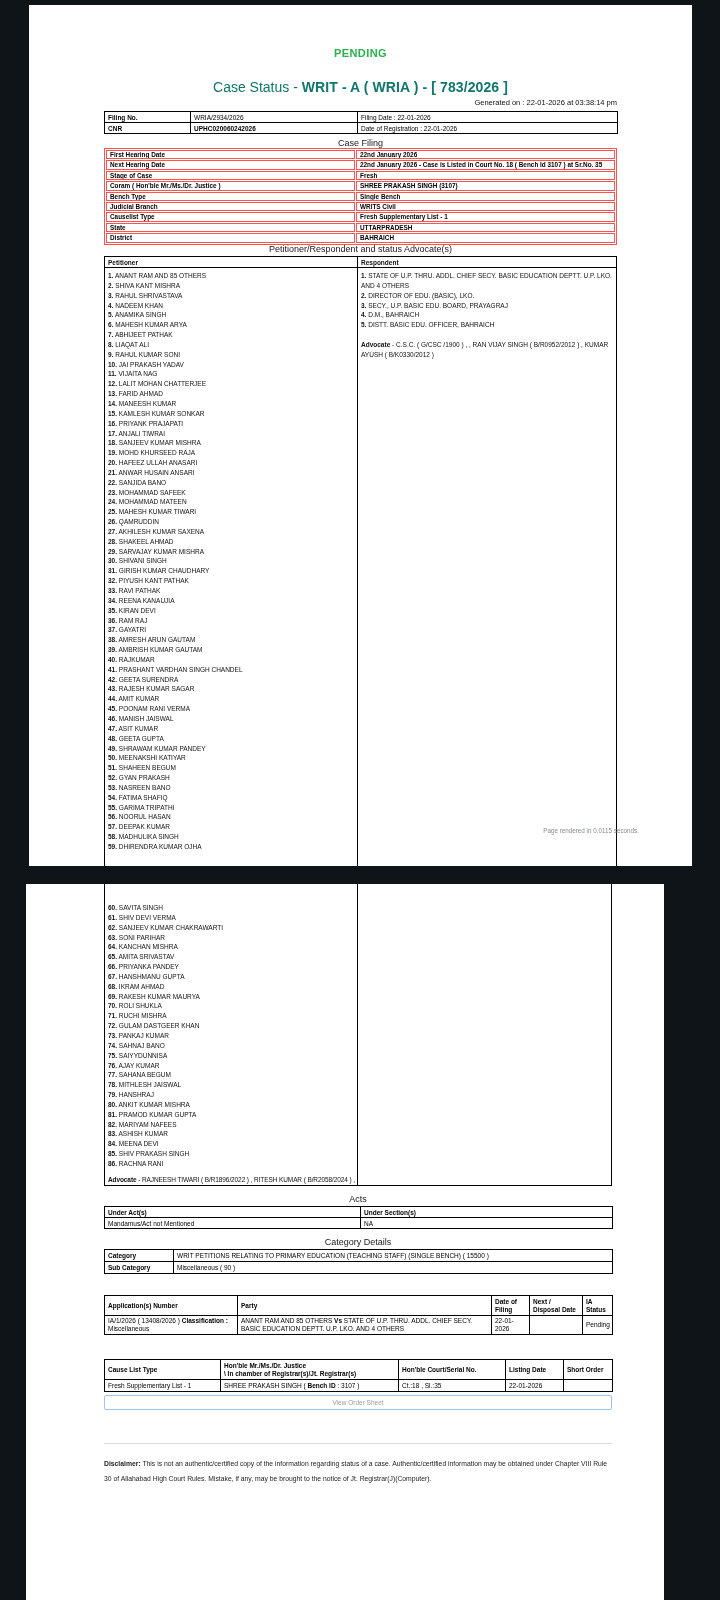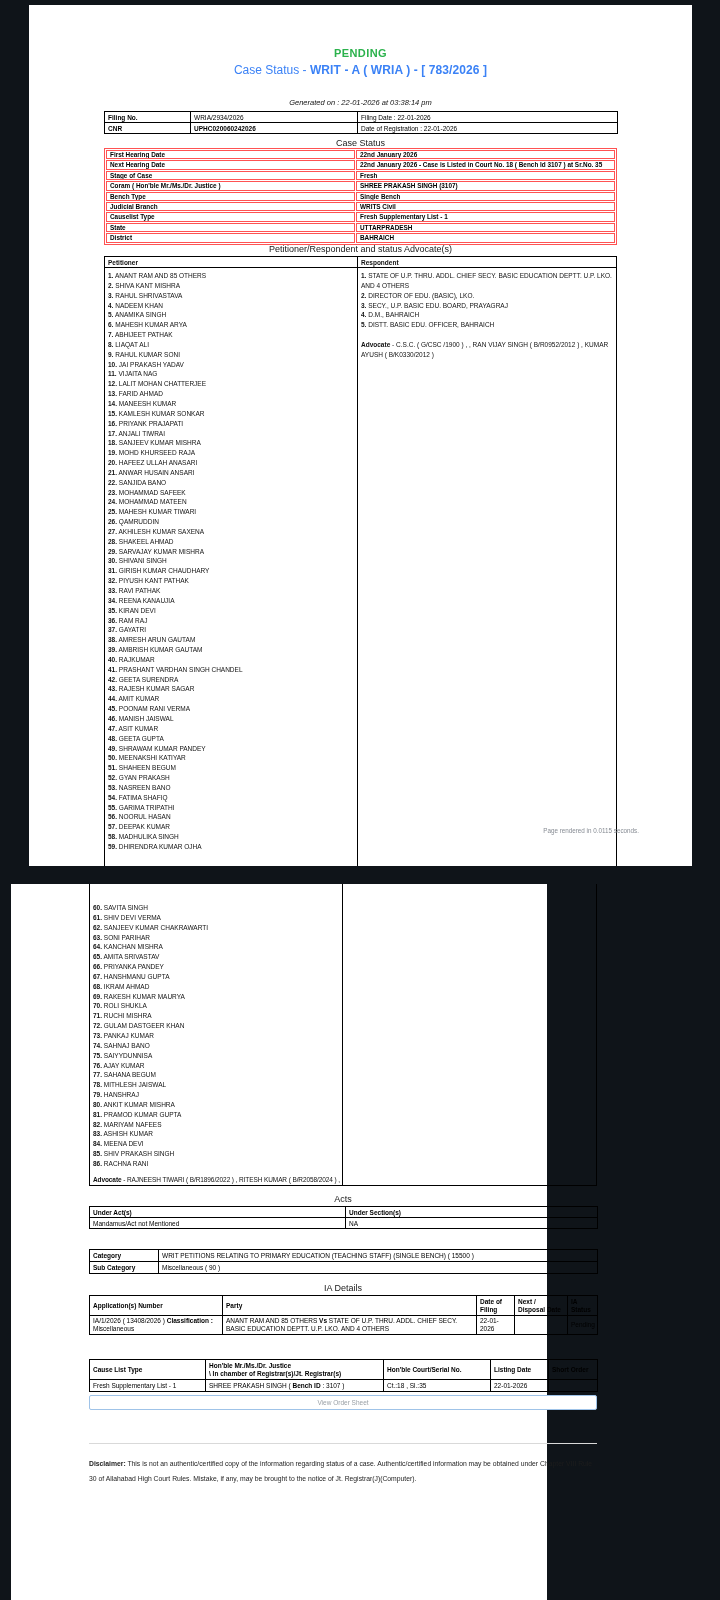--- a/index.html
+++ b/index.html
@@ -3,31 +3,31 @@
 <meta charset="utf-8">
 <style>
   :root{
     --green:#2bb24c; --red:#ff5252; --bg:#0f1419; --btn_border:#9fc3e8; --note_gray:#868b93;
   }
   *{margin:0;padding:0;box-sizing:border-box;-webkit-text-size-adjust:none;}
   html,body{width:720px;height:1600px;}
   body{background:var(--bg);position:relative;font-family:"Liberation Sans",sans-serif;color:#111;overflow:hidden;}
   .page{position:absolute;background:#fff;}
   #page1{left:29px;top:5px;width:663px;height:861px;}
-  #page2{left:11px;top:884px;width:536px;height:716px;}
+  #page2{left:26px;top:884px;width:638px;height:716px;}
   .content{position:absolute;top:0;}
   #c1{left:75px;width:513px;height:861px;}
   #c2{left:78px;width:508px;height:716px;}
   .abs{position:absolute;}
   .ctr{width:100%;text-align:center;}
 
   .pending{top:42px;font-size:11px;font-weight:bold;color:var(--green);letter-spacing:.4px;}
-  .case-title{top:58px;font-size:12px;color:#3b82f6;}
+  .case-title{top:74px;font-size:14px;color:#0f766e;}
   .case-title b{letter-spacing:.1px;}
-  .generated{top:93px;width:100%;text-align:center;font-size:7.5px;color:#101010;font-style:italic;}
+  .generated{top:93px;width:100%;text-align:right;font-size:7.5px;color:#101010;}
   .sect{font-size:9px;color:#1a1a1a;}
 
   table{border-collapse:collapse;table-layout:fixed;font-size:6.5px;color:#000;}
   table.blk td,table.blk th{border:1px solid #000;padding:1px 3px;text-align:left;vertical-align:middle;overflow:hidden;}
 
   
   .filing{top:106px;width:513px;}
   .filing td{height:11px;white-space:nowrap;}
   .fc1{width:86px;} .fc2{width:167px;} .fc3{width:260px;}
 
@@ -95,21 +95,21 @@
           <td>Filing Date : 22-01-2026</td>
         </tr>
         <tr>
           <td><b>CNR</b></td>
           <td><b>UPHC020060242026</b></td>
           <td>Date of Registration : 22-01-2026</td>
         </tr>
       </tbody>
     </table>
 
-    <div class="abs ctr sect h-case">Case Status</div>
+    <div class="abs ctr sect h-case">Case Filing</div>
     <table class="abs redt">
       <colgroup>
           <col class="rc1">
           <col>
         </colgroup>
       <tbody>
 
           <tr>
             <td>First Hearing Date</td>
             <td>22nd January 2026</td>
@@ -291,38 +291,38 @@
           <td><b>Under Act(s)</b></td>
           <td><b>Under Section(s)</b></td>
         </tr>
         <tr>
           <td>Mandamus/Act not Mentioned</td>
           <td>NA</td>
         </tr>
       </tbody>
     </table>
 
+    <div class="abs ctr sect h-cat">Category Details</div>
     <table class="abs blk cat">
       <colgroup>
           <col class="cc1">
           <col class="cc2">
         </colgroup>
       <tbody>
         <tr>
           <td><b>Category</b></td>
           <td>WRIT PETITIONS RELATING TO PRIMARY EDUCATION (TEACHING STAFF) (SINGLE BENCH) ( 15500 )</td>
         </tr>
         <tr>
           <td><b>Sub Category</b></td>
           <td>Miscellaneous ( 90 )</td>
         </tr>
       </tbody>
     </table>
 
-    <div class="abs ctr sect h-ia">IA Details</div>
     <table class="abs blk ia">
       <colgroup>
           <col class="ic1">
           <col class="ic2">
           <col class="ic3">
           <col class="ic4">
           <col class="ic5">
         </colgroup>
       <tbody>
         <tr>

